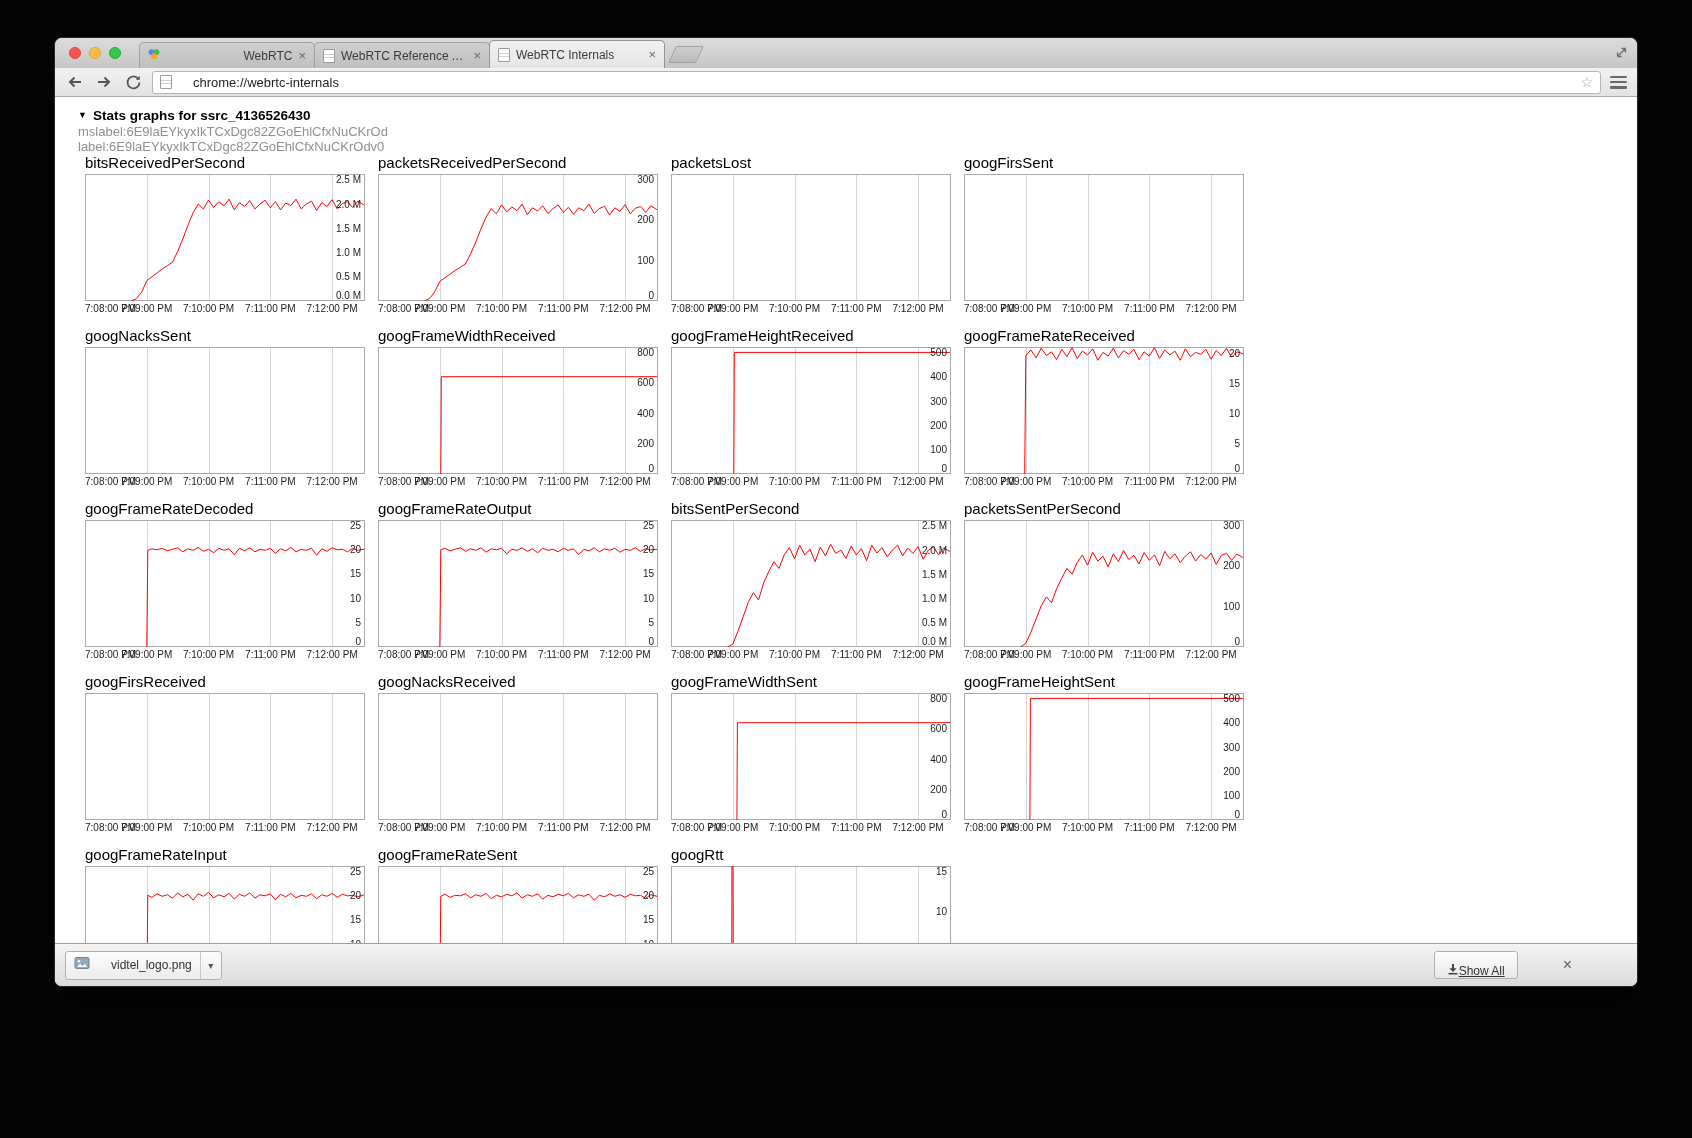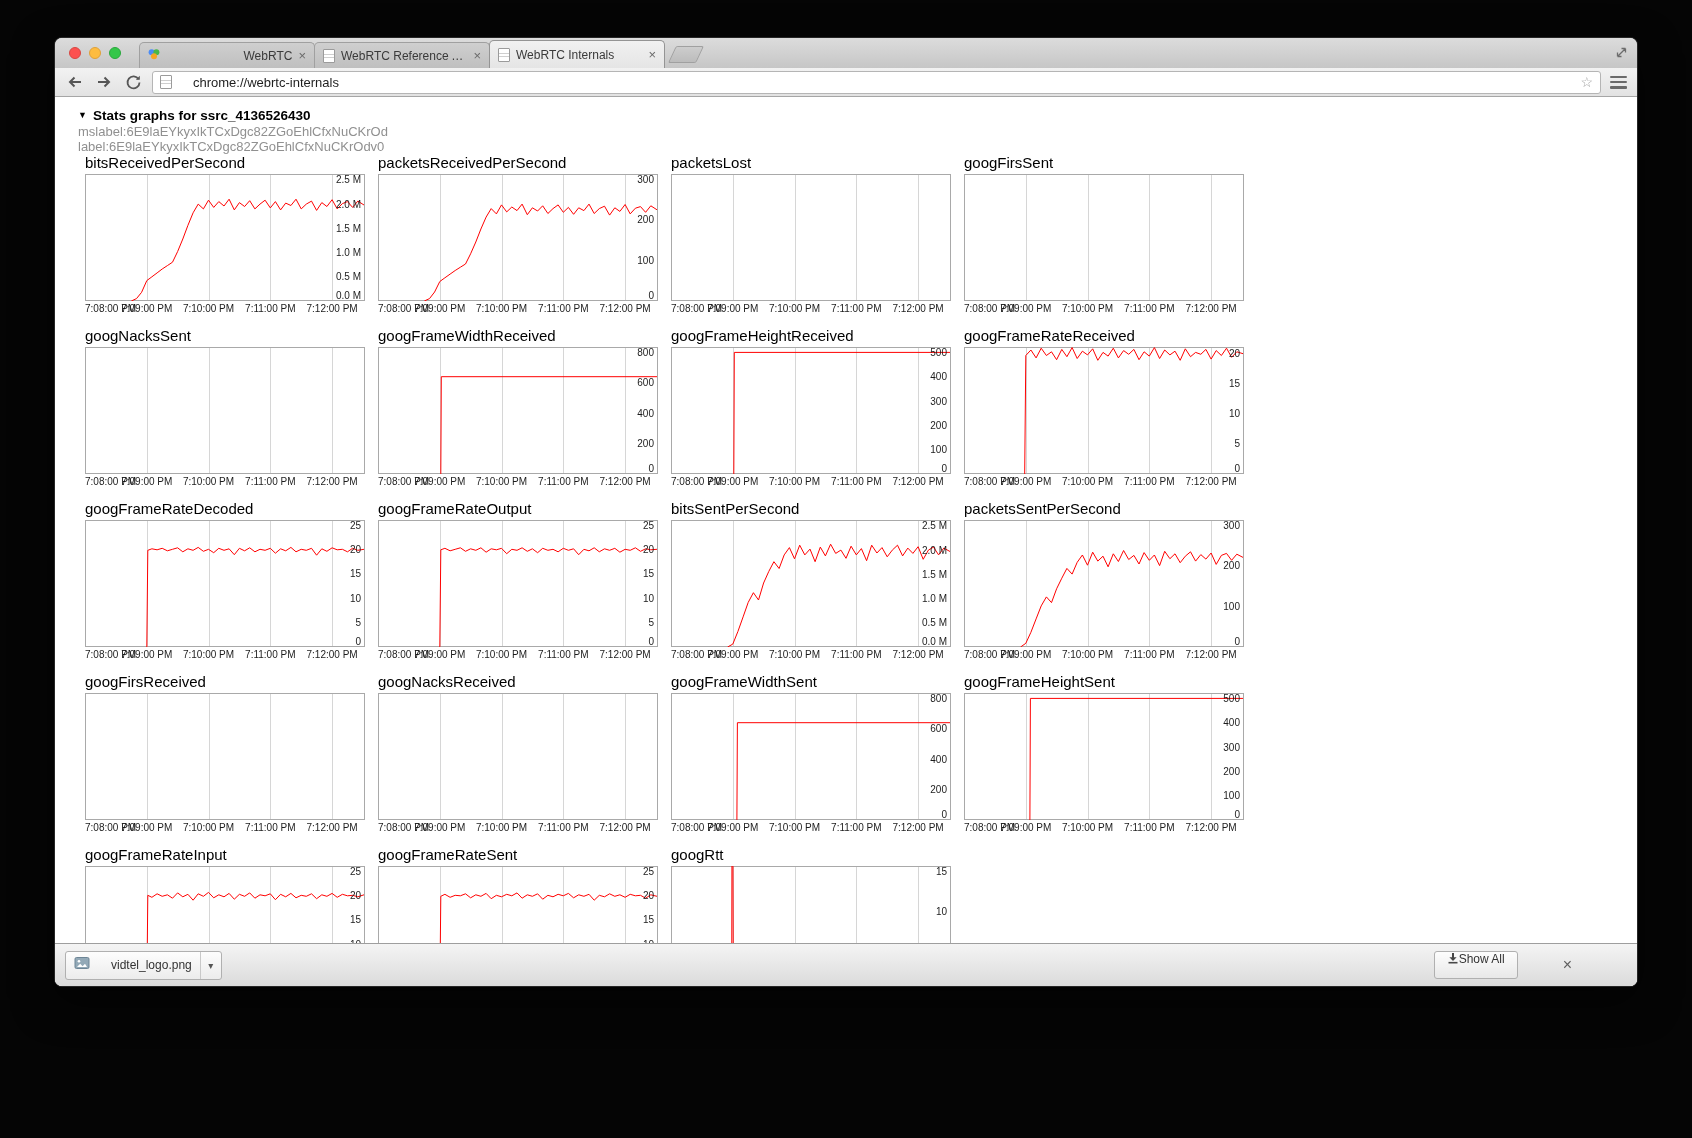--- a/index.html
+++ b/index.html
@@ -52,23 +52,23 @@
   .chart-xlabels span.ctr{transform:translateX(-50%);}
   
   .downloadbar{position:absolute;left:0;right:0;bottom:0;height:42px;background:linear-gradient(#f4f4f4,#dbdbdb);
                border-top:1px solid #9e9e9e;display:flex;align-items:center;padding:0 10px;z-index:6;}
   .dl-item{display:flex;align-items:center;height:27px;background:linear-gradient(#fdfdfd,#ececec);
            border:1px solid #b0b0b0;border-radius:3px;padding-left:8px;}
   .dl-label{font-size:12px;color:#333;padding:0 8px 0 21px;}
   .dl-sep{width:1px;align-self:stretch;background:#c9c9c9;}
   .dl-chevron{width:20px;text-align:center;color:#555;font-size:10px;}
   .dl-right{margin-left:auto;display:flex;align-items:center;gap:45px;padding-right:55px;}
-  .showall{display:flex;align-items:flex-start;height:26px;padding:0 12px;
+  .showall{display:flex;align-items:flex-end;height:26px;padding:0 12px;
            background:linear-gradient(#fdfdfd,#e8e8e8);border:1px solid #b0b0b0;border-radius:3px;
-           font-size:12px;color:#333;}
+           font-size:12px;color:#333;text-decoration:underline;}
   .dl-close{color:#5f5f5f;font-size:16px;line-height:1;}
 </style>
 </head>
 <body>
 
 <div class="window">
 
   <div class="tabstrip">
     <div class="traffic">
       <span class="light red"></span>

